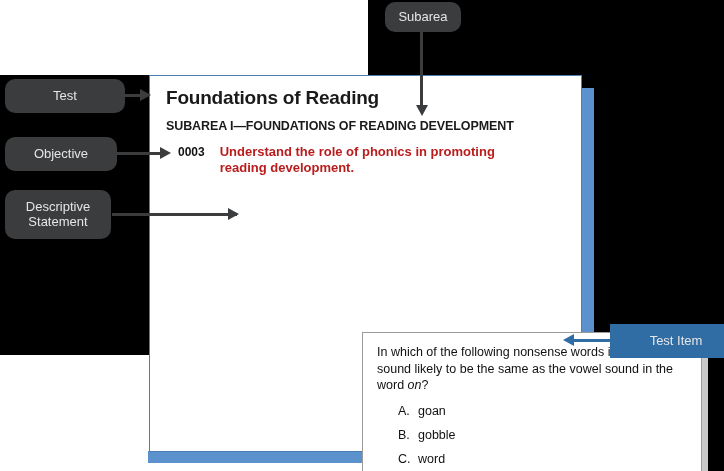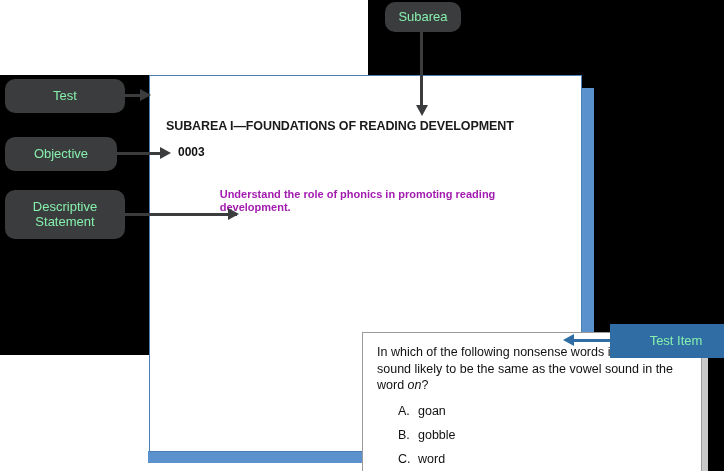--- a/index.html
+++ b/index.html
@@ -99,27 +99,26 @@
     align-items: flex-start;
   }
   #objective-code {
     font-size: 12px;
     font-weight: bold;
     color: #111111;
     flex: 0 0 auto;
     padding-top: 1px;
   }
   #objective-text {
-    font-size: 11px;
+    font-size: 13px;
     font-weight: bold;
-    color: #a21caf;
+    color: #b91c1c;
     line-height: 1.22;
     margin-left: 15px;
     width: 290px;
-    margin-top: 44px;
   }
   #descriptive-statement {
     position: absolute;
     left: 71px;
     top: 110px;
     width: 320px;
     font-size: 10.5px;
     color: #1a1a1a;
     line-height: 1.55;
     text-indent: 0;
@@ -173,32 +172,32 @@
     width: 20px;
     flex: 0 0 auto;
   }
   .option-text { flex: 1 1 auto; }
 
   
   .pill {
     position: absolute;
     background: #3a3c3e;
     border-radius: 10px;
-    color: #86efac;
+    color: #e5e5e5;
     display: flex;
     align-items: center;
     justify-content: center;
     text-align: center;
     line-height: 1.15;
     font-size: 13px;
     box-sizing: border-box;
   }
   #pill-test    { left: 5px;   top: 79px;  width: 120px; height: 34px; }
   #pill-objective { left: 5px; top: 137px; width: 112px; height: 34px; }
-  #pill-descriptive { left: 5px; top: 190px; width: 120px; height: 49px; }
+  #pill-descriptive { left: 5px; top: 190px; width: 106px; height: 49px; }
   #pill-subarea { left: 385px; top: 2px;   width: 76px;  height: 30px; }
   #pill-testitem {
     left: 610px; top: 324px; width: 132px; height: 34px;
     background: #2f6da4;
     border-radius: 0;
   }
 
   
   .arrow-h {
     position: absolute;
@@ -248,20 +247,21 @@
 
 <div id="black-left"></div>
 <div id="black-right"></div>
 
 <div id="doc-shadow-right"></div>
 <div id="doc-shadow-bottom"></div>
 
 <div id="doc-panel">
   <div class="doc-inner">
 
+    <div id="test-title">Foundations of Reading</div>
 
     <div id="subarea-heading">SUBAREA I—FOUNDATIONS OF READING DEVELOPMENT</div>
 
     <div id="objective-row">
       <span id="objective-code">0003</span>
       <span id="objective-text">Understand the role of phonics in promoting reading development.</span>
     </div>
 
 
     <div id="item-card-shadow"></div>

